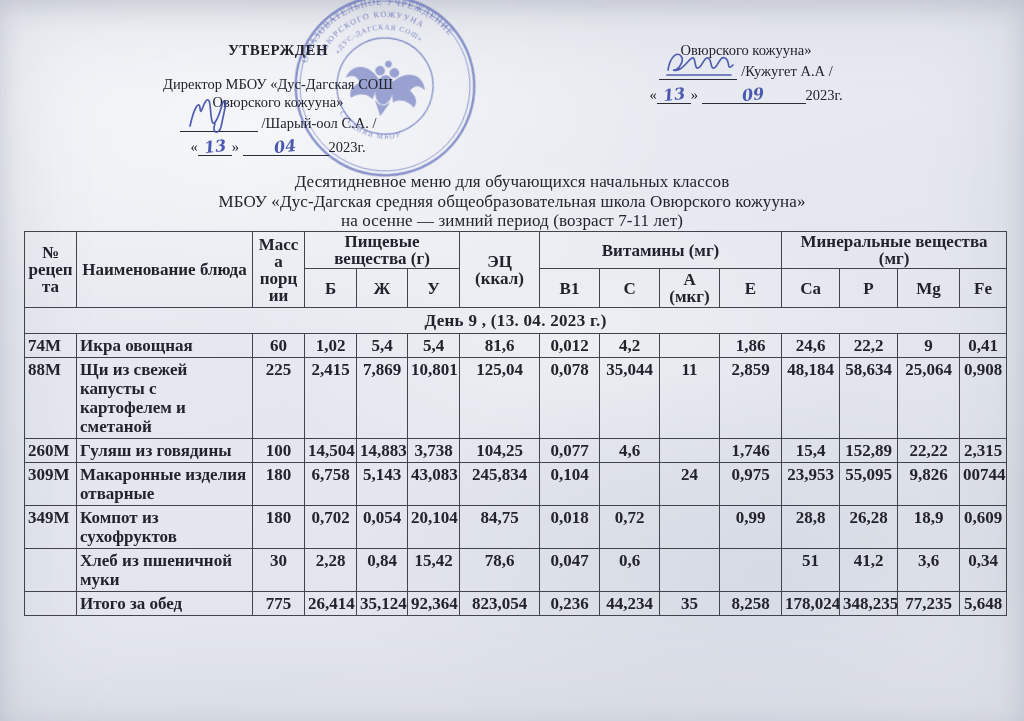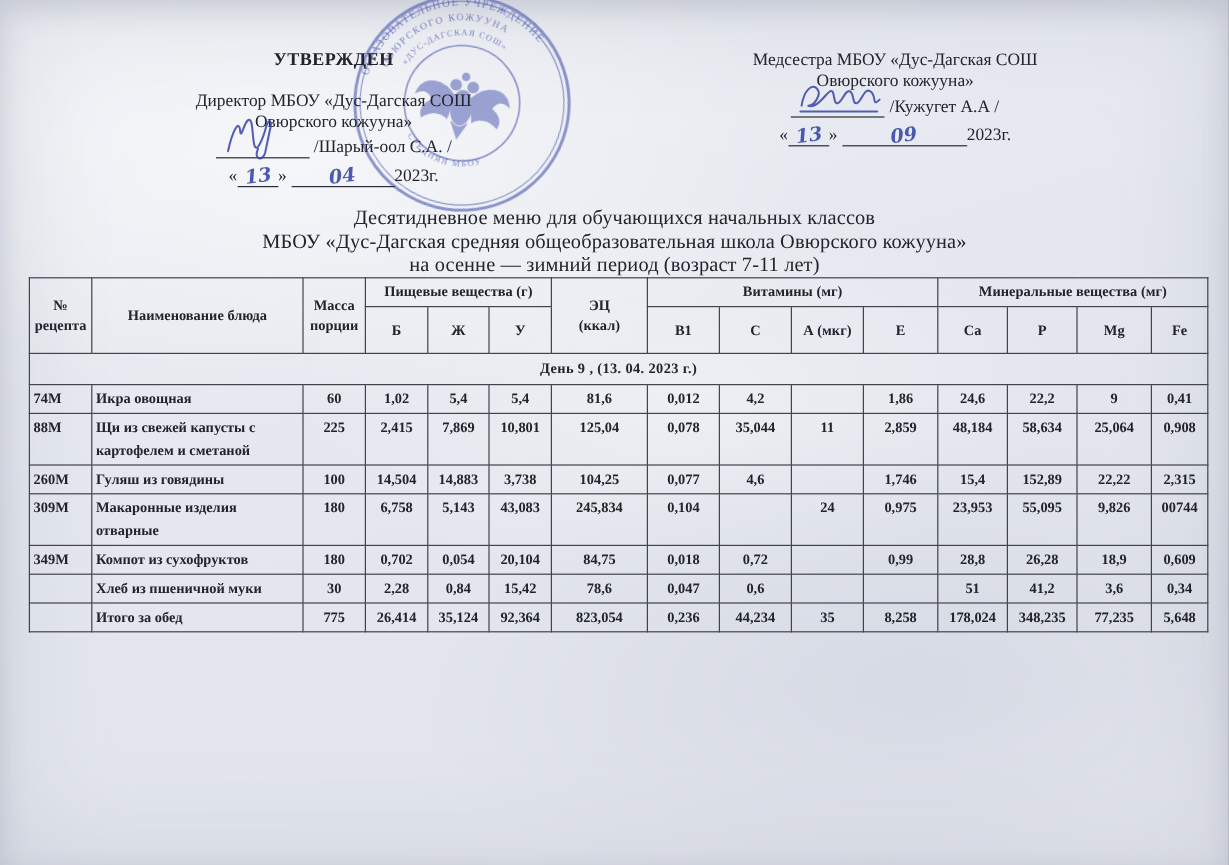--- a/index.html
+++ b/index.html
@@ -28,21 +28,21 @@
   .b-mon2{width:104px;}
   .hand{display:inline-block;font-family:"DejaVu Serif",serif;font-style:italic;font-weight:bold;
         color:#3b49a8;font-size:16px;transform:rotate(-7deg);opacity:.9;}
   
   .stamp{position:absolute;left:289px;top:-12px;width:192px;height:196px;filter:blur(.5px);transform:rotate(9deg);pointer-events:none;}
   
   .doc-title{position:absolute;left:0;right:0;top:172px;text-align:center;
              font-weight:normal;font-size:17px;line-height:19.5px;letter-spacing:.1px;}
   
   table.menu{position:absolute;left:24px;top:231px;width:982px;border-collapse:collapse;table-layout:fixed;
-             font-size:12px;font-weight:bold;color:#22232c;}
+             font-size:17px;font-weight:bold;color:#22232c;}
   table.menu th,table.menu td{border:1.2px solid #41434d;padding:2px 3px;overflow:hidden;}
   table.menu thead th{font-weight:bold;text-align:center;vertical-align:middle;
                       white-space:pre-line;overflow-wrap:break-word;line-height:17px;padding:1px 2px;}
   tr.h1 th{height:21px;}
   tr.h2 th{height:36px;}
   td.c-day{text-align:center;height:21px;padding:1px;letter-spacing:.3px;}
   td.c-code{text-align:left;padding-left:5px;vertical-align:top;line-height:19px;}
   td.c-dish{text-align:left;padding-left:6px;vertical-align:top;line-height:19px;overflow-wrap:break-word;}
   td.c-num{text-align:center;vertical-align:top;line-height:19px;}
   tbody td{padding-top:3px;padding-bottom:3px;}
@@ -89,21 +89,20 @@
       <span class="sig-blank">
         <svg class="sig-svg" width="58" height="40" viewBox="0 0 58 40">
           <path d="M6,32 C10,14 15,6 16,14 C17,24 19,8 23,6 C27,4 26,20 28,27 C30,34 35,22 38,11 C40,4 43,7 41,14 L37,33 C35,41 27,39 31,30" fill="none" stroke="#3b49a8" stroke-width="1.7" opacity="0.88" stroke-linecap="round"></path>
         </svg>
       </span><span>/Шарый-оол С.А. /</span>
     </div>
     <div class="date-row"><span>«</span><span class="blank b-day"><span class="hand">13</span></span><span>»</span> <span class="blank b-mon"><span class="hand">04</span></span><span>2023г.</span></div>
   </div>
 
   <div class="approval approval-right">
-    <div>Медсестра МБОУ «Дус-Дагская  СОШ</div>
     <div>Овюрского  кожууна»</div>
     <div class="sign-row">
       <span class="sig-blank">
         <svg class="sig-svg" width="80" height="34" viewBox="0 0 80 34">
           <path d="M5,22 C7,9 14,3 18,8 C22,13 15,23 10,22 C18,25 25,12 29,10 C33,8 31,21 35,20 C39,19 41,9 45,10 C49,11 47,21 51,20 C55,19 57,7 62,10 C68,13 63,24 70,17 M4,27 L68,27" fill="none" stroke="#3b49a8" stroke-width="1.7" opacity="0.88" stroke-linecap="round"></path>
         </svg>
       </span><span>/Кужугет А.А /</span>
     </div>
     <div class="date-row"><span>«</span><span class="blank b-day"><span class="hand">13</span></span><span>»</span> <span class="blank b-mon2"><span class="hand">09</span></span><span>2023г.</span></div>
   </div>

